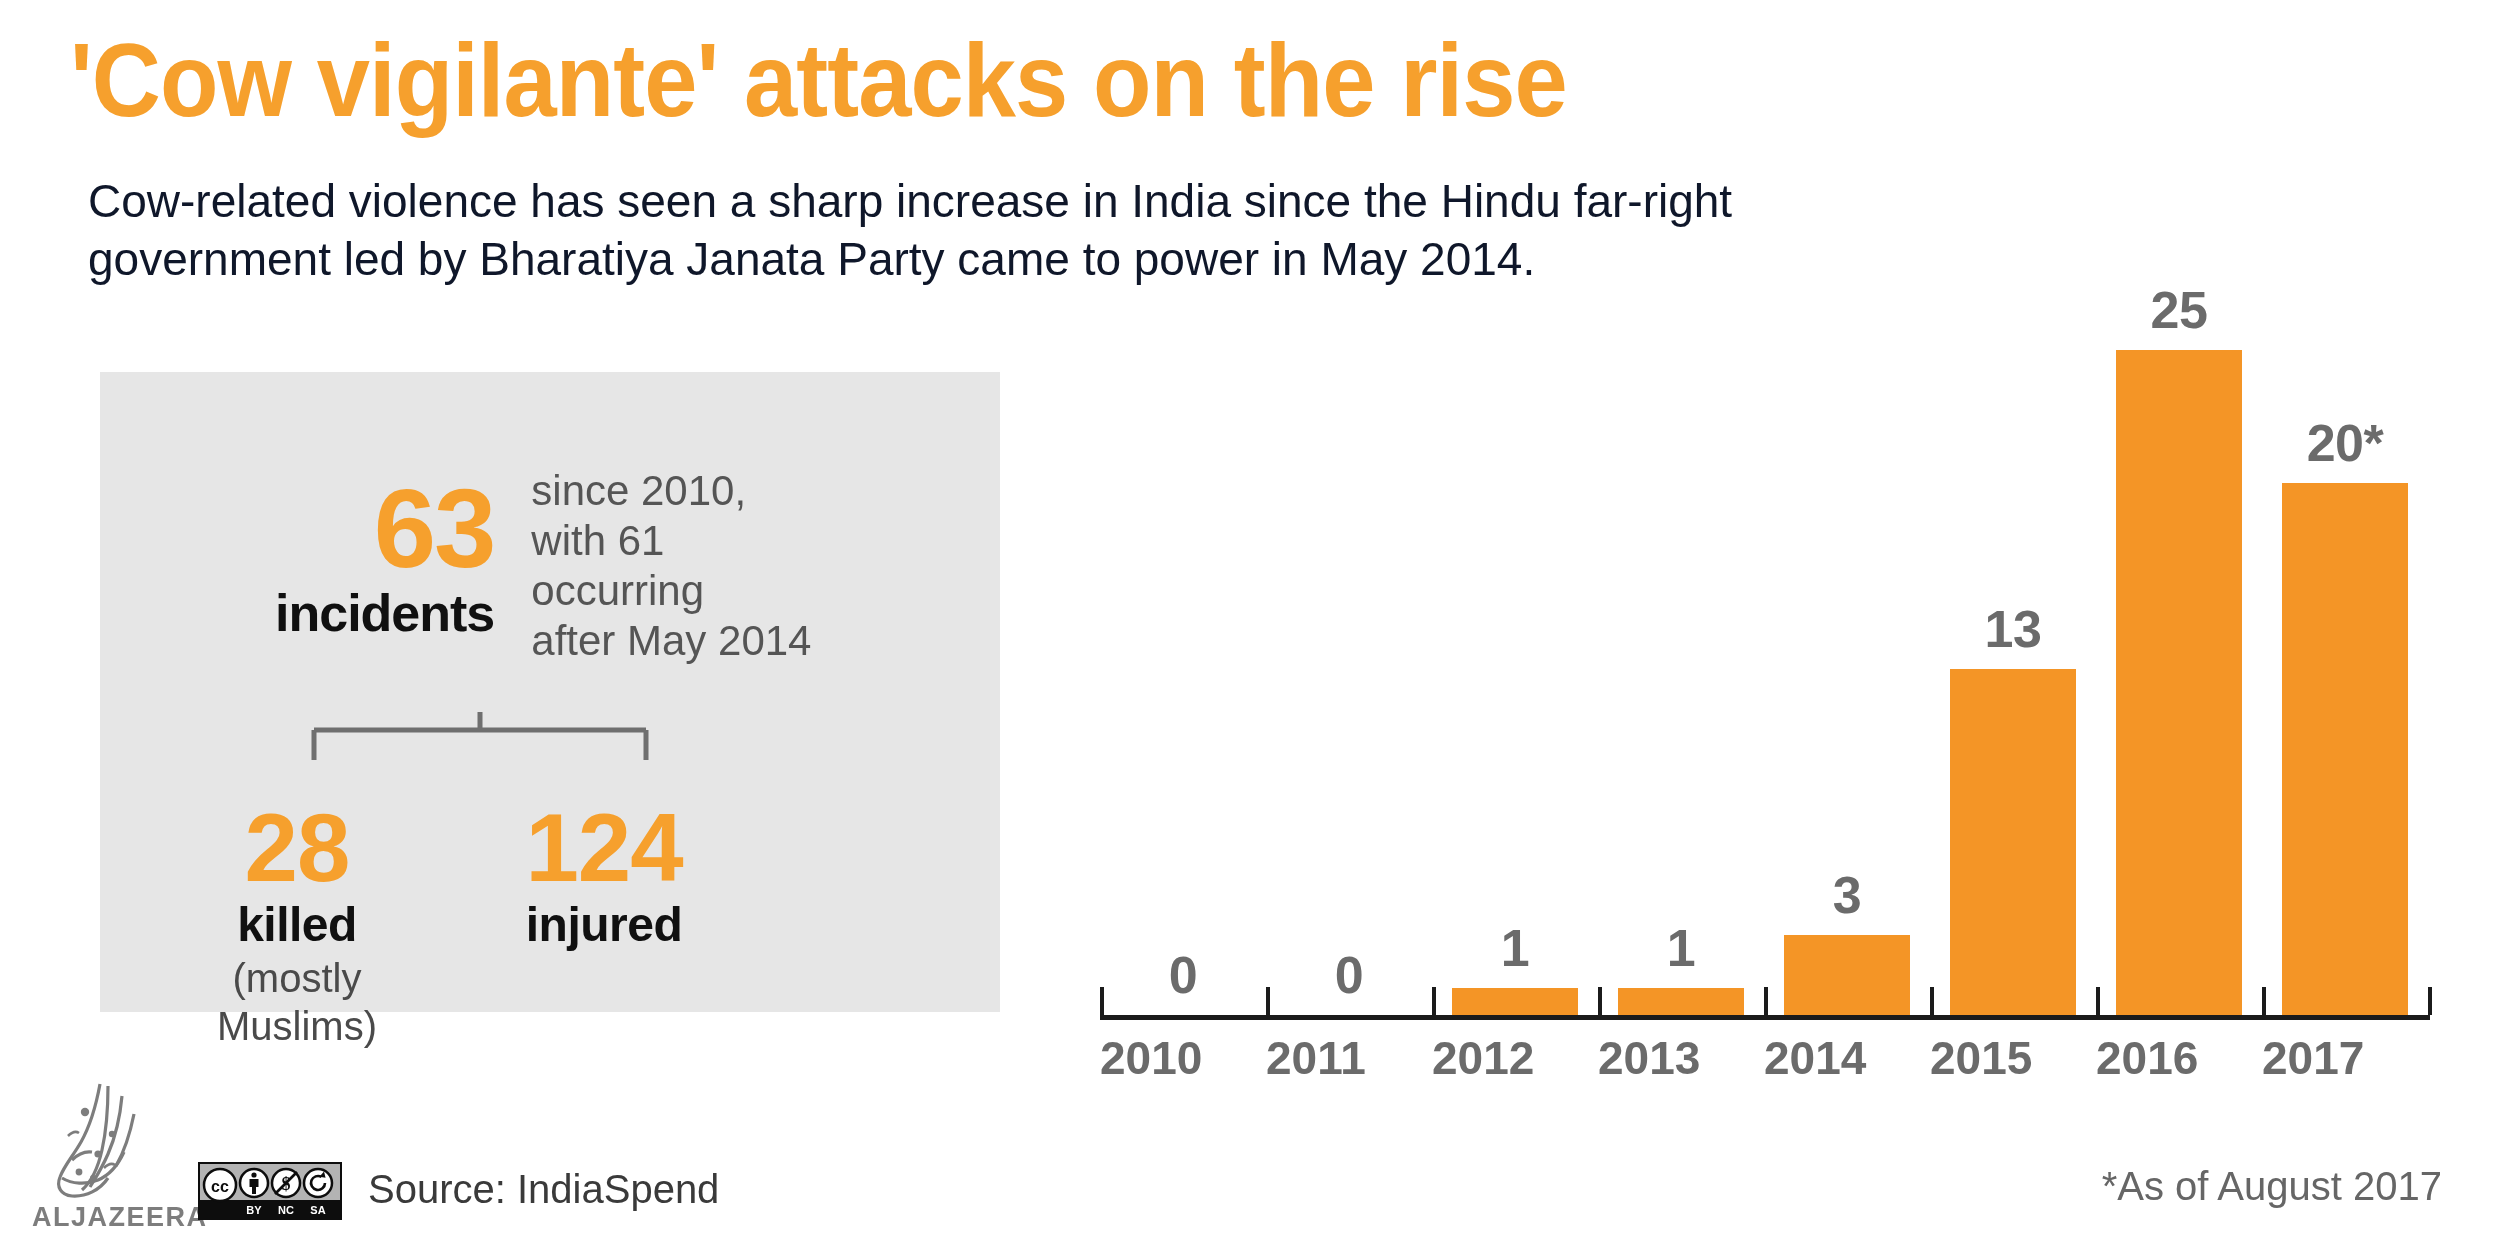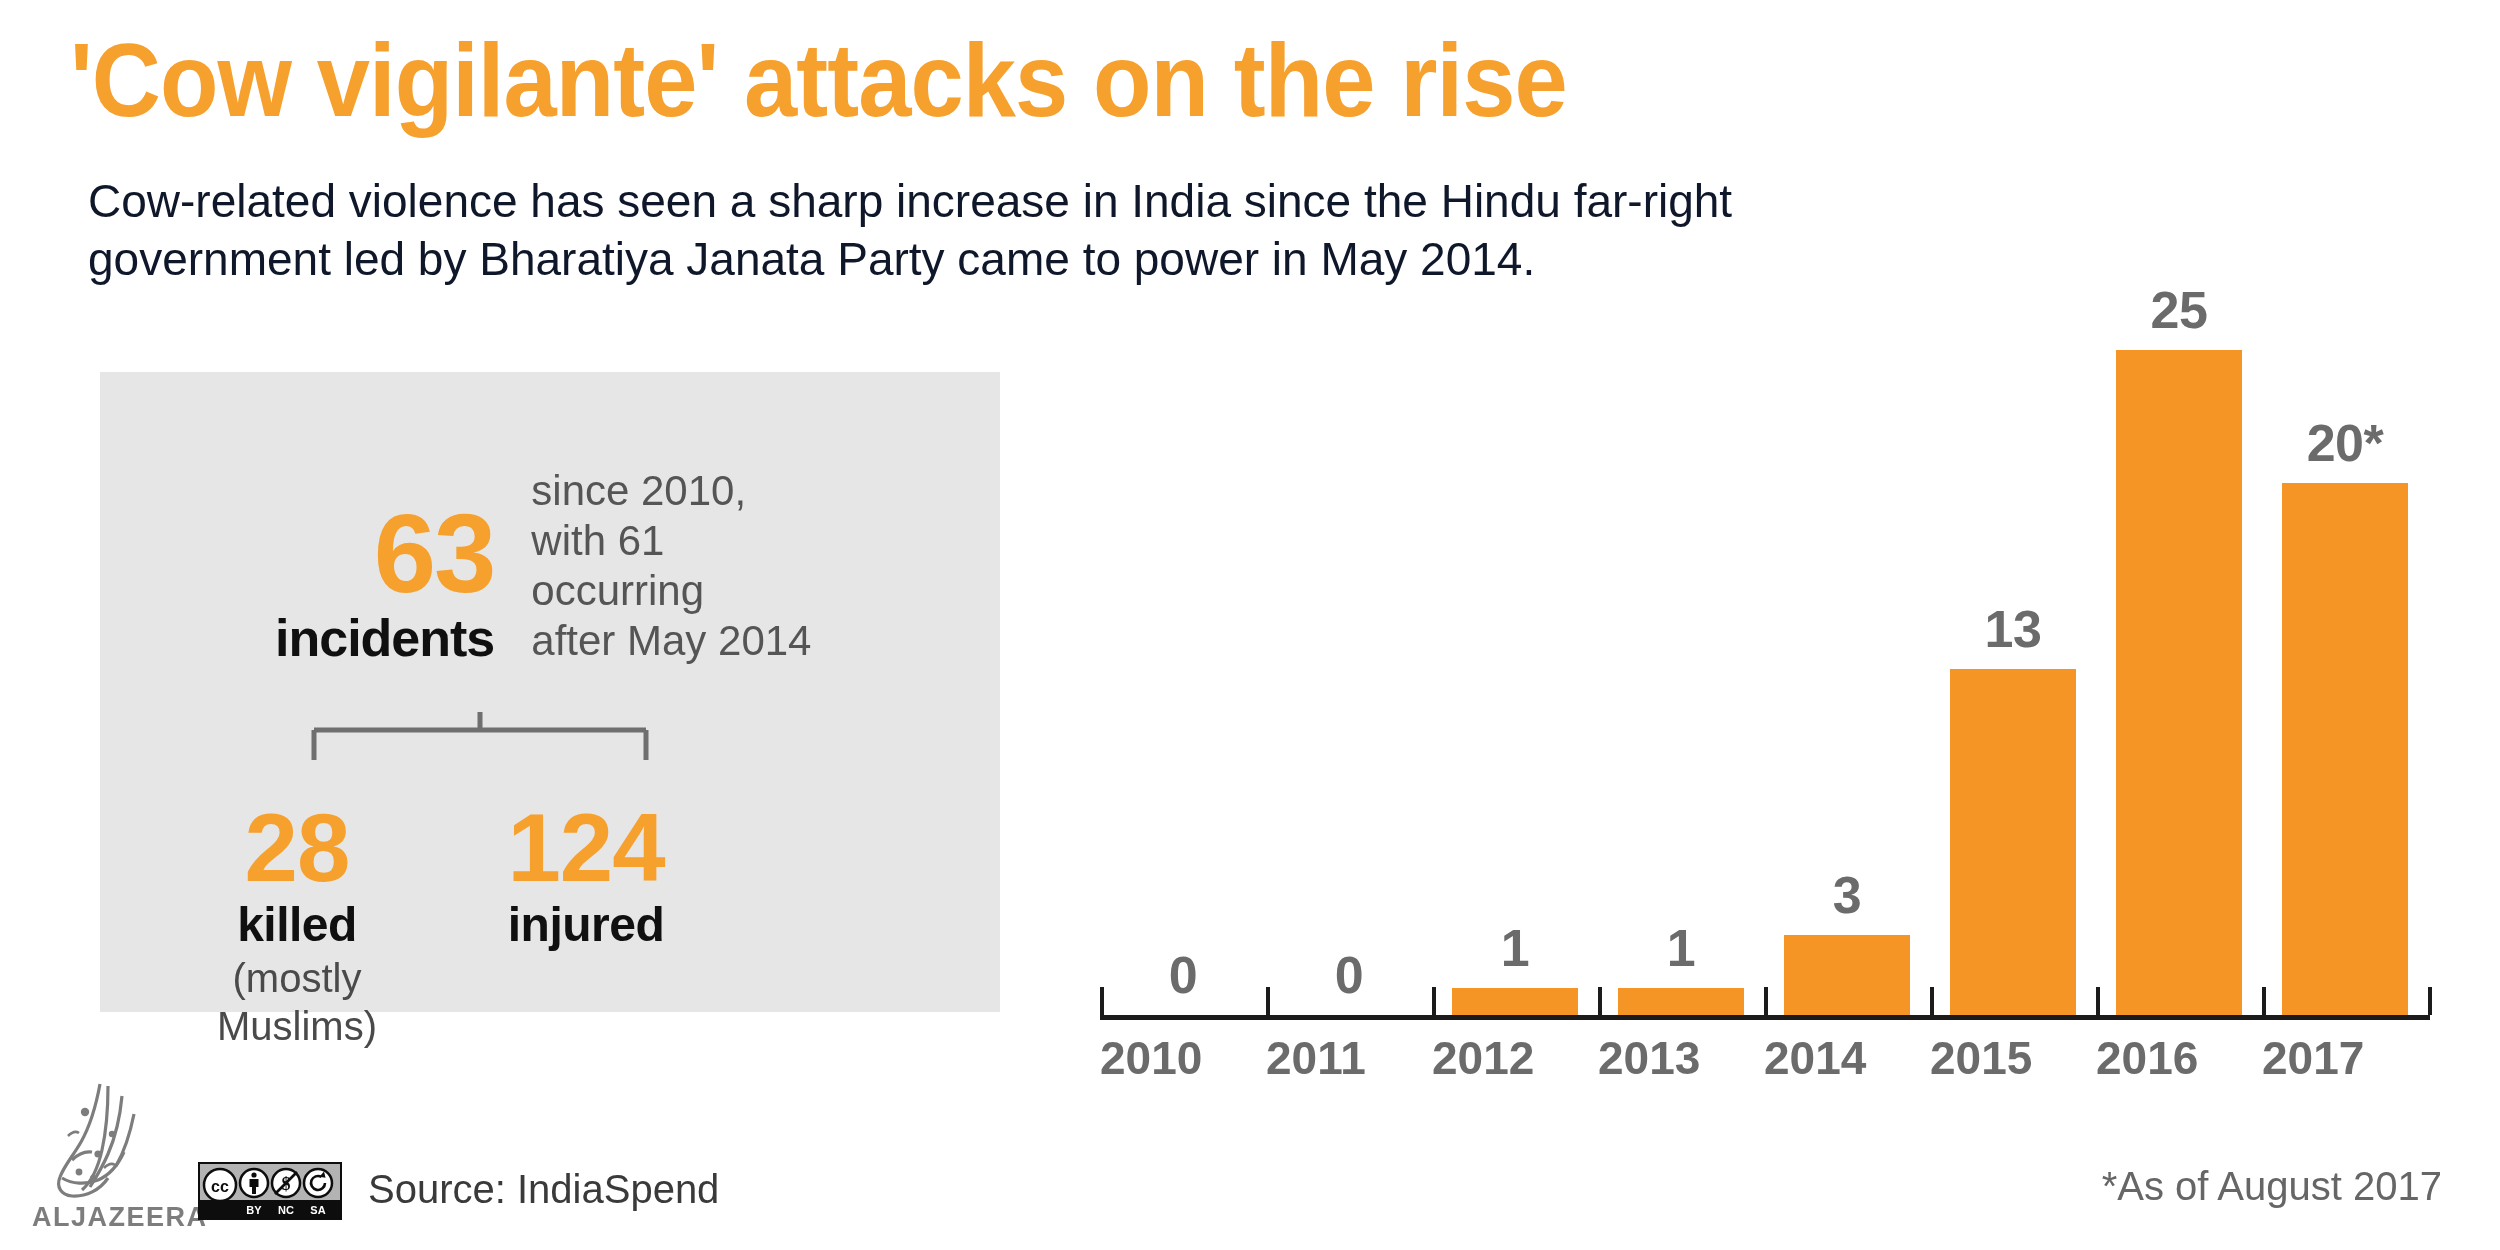--- a/index.html
+++ b/index.html
@@ -59,21 +59,21 @@
     height: 640px;
     background: #e6e6e6;
   }
 
   .incidents-row {
     position: absolute;
     left: 0;
     top: 80px;
     width: 720px;
     display: flex;
-    align-items: flex-end;
+    align-items: center;
     justify-content: flex-start;
   }
   .incidents-left {
     width: 430px;
     text-align: right;
     padding-right: 8px;
   }
   .big-63 {
     font-family: "Liberation Sans Narrow", "Liberation Sans", sans-serif;
     font-weight: bold;
@@ -112,21 +112,21 @@
     position: absolute;
     left: 0;
     top: 430px;
     width: 900px;
   }
   .leaf {
     position: absolute;
     text-align: center;
   }
   .leaf-killed { left: 72px; width: 250px; }
-  .leaf-injured { left: 326px; width: 320px; }
+  .leaf-injured { left: 344px; width: 320px; }
 
   .leaf-num {
     font-family: "Liberation Sans Narrow", "Liberation Sans", sans-serif;
     font-weight: bold;
     font-size: 96px;
     line-height: 92px;
     color: #F6A02D;
     letter-spacing: -1px;
   }
   .leaf-label {

